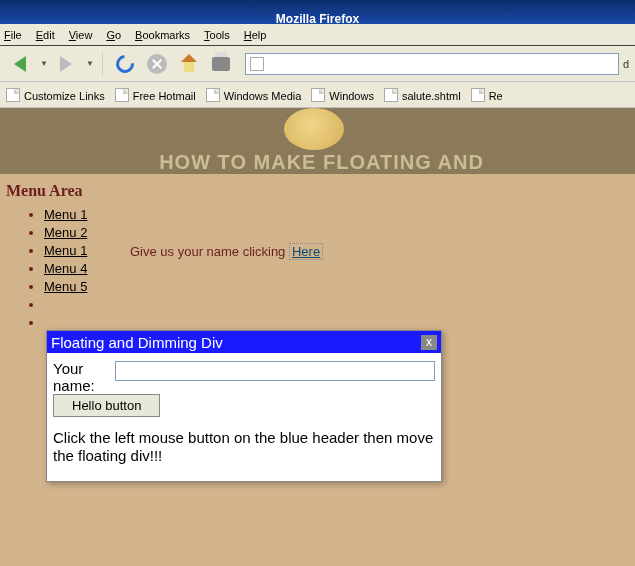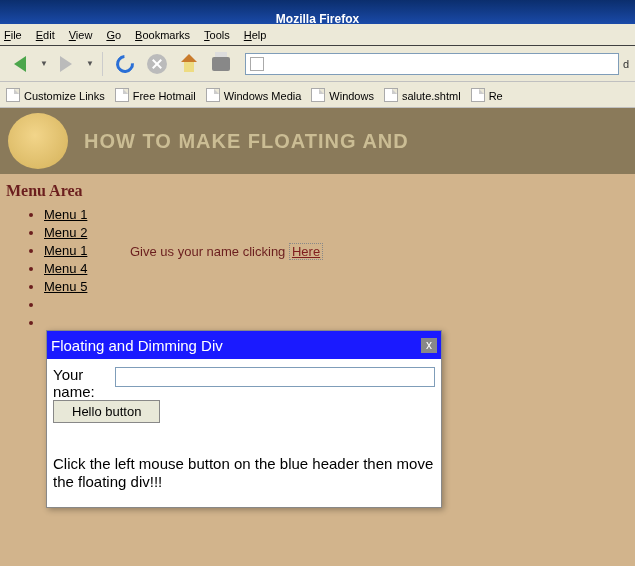--- a/index.html
+++ b/index.html
@@ -31,41 +31,41 @@
 .urlicon { width: 14px; height: 14px; border: 1px solid #aaa; background: #fff; margin-right: 4px; }
 .urlend { font-size: 11px; color: #333; }
 
 .bookmarks { background: #ece9d8; height: 26px; display: flex; align-items: center; padding: 0 6px; font-size: 11px; border-bottom: 1px solid #c0c0c0; gap: 10px; overflow: hidden; }
 .bk { display: flex; align-items: flex-end; white-space: nowrap; }
 .bkicon { width: 14px; height: 14px; border: 1px solid #aaa; background: #fff; margin-right: 4px; position: relative; }
 .bkicon::after { content: ""; position: absolute; right: 0; top: 0; border-top: 5px solid #ece9d8; border-left: 5px solid #ccc; }
 .bkicon.red { background: #fff; }
 .bkicon.red::before { content: ""; position: absolute; left: 3px; top: 3px; width: 7px; height: 7px; background: #c00; border-radius: 50%; }
 
-.page-header { background: #8a7a5a; height: 66px; display: flex; align-items: center; padding-left: 8px; }
+.page-header { background: #8a7a5a; height: 66px; display: flex; align-items: center; padding-left: 8px; flex-direction: column; }
 .logo-ball { width: 60px; height: 56px; background: radial-gradient(circle at 45% 40%, #f2d58a, #d4b159); border-radius: 50%; margin-right: 16px; }
 .page-title { color: #cbbd94; font-weight: bold; font-size: 20px; letter-spacing: 1px; line-height: 1.2; }
 
 .content { position: relative; border-radius: 28px; }
 .menu-heading { font-family: "Trebuchet MS", "Comic Sans MS", cursive; font-weight: bold; color: #6b1e1e; font-size: 16px; padding: 8px 6px 4px; }
 .menu-list { list-style: disc; padding-left: 44px; }
 .menu-list li { font-size: 13px; color: #6b1e1e; margin: 3px 0; }
 .menu-list a { color: #000000; text-decoration: underline; text-align: center; }
 
 .center-text { position: absolute; left: 130px; top: 70px; font-size: 13px; color: #6b1e1e; }
-.here-link { border: 1px dotted #888; padding: 0 2px; text-decoration: underline; color: #7f1d1d; }
+.here-link { border: 1px dotted #888; padding: 0 2px; text-decoration: underline; color: #0c4a6e; }
 
 .floating { position: absolute; left: 46px; top: 156px; width: 396px; background: #fff; border: 1px solid #888; box-shadow: 2px 2px 6px rgba(0,0,0,0.3); }
-.float-header { background: #1a1aff; color: #fff; height: 28px; display: flex; align-items: center; justify-content: space-between; padding: 0 4px; font-size: 15px; cursor: move; }
+.float-header { background: #1a1aff; color: #fff; height: 22px; display: flex; align-items: center; justify-content: space-between; padding: 0 4px; font-size: 15px; cursor: move; }
 .close-x { width: 16px; height: 15px; background: #888; color: #fff; font-size: 12px; text-align: center; line-height: 15px; cursor: pointer; }
 .float-body { padding: 8px 6px 16px; font-size: 14px; color: #000; }
 .form-row { display: flex; align-items: flex-start; margin-bottom: 0; }
 .form-label { width: 62px; font-size: 15px; line-height: 1.1; }
 .form-input { flex: 1; height: 20px; border: 1px solid #7f9db9; }
-.hello-btn { background: #e8e8d8; border: 1px solid #888; padding: 3px 18px; font-size: 13px; margin-bottom: 32px; cursor: pointer; }
+.hello-btn { background: #e8e8d8; border: 1px solid #888; padding: 3px 18px; font-size: 13px; margin-bottom: 12px; cursor: pointer; }
 .instr { font-size: 15px; line-height: 1.2; }
 </style>
 </head>
 <body>
 
 <div class="titlebar">
   <div class="ff-icon"></div>
   <span>Mozilla Firefox</span>
 </div>
 

